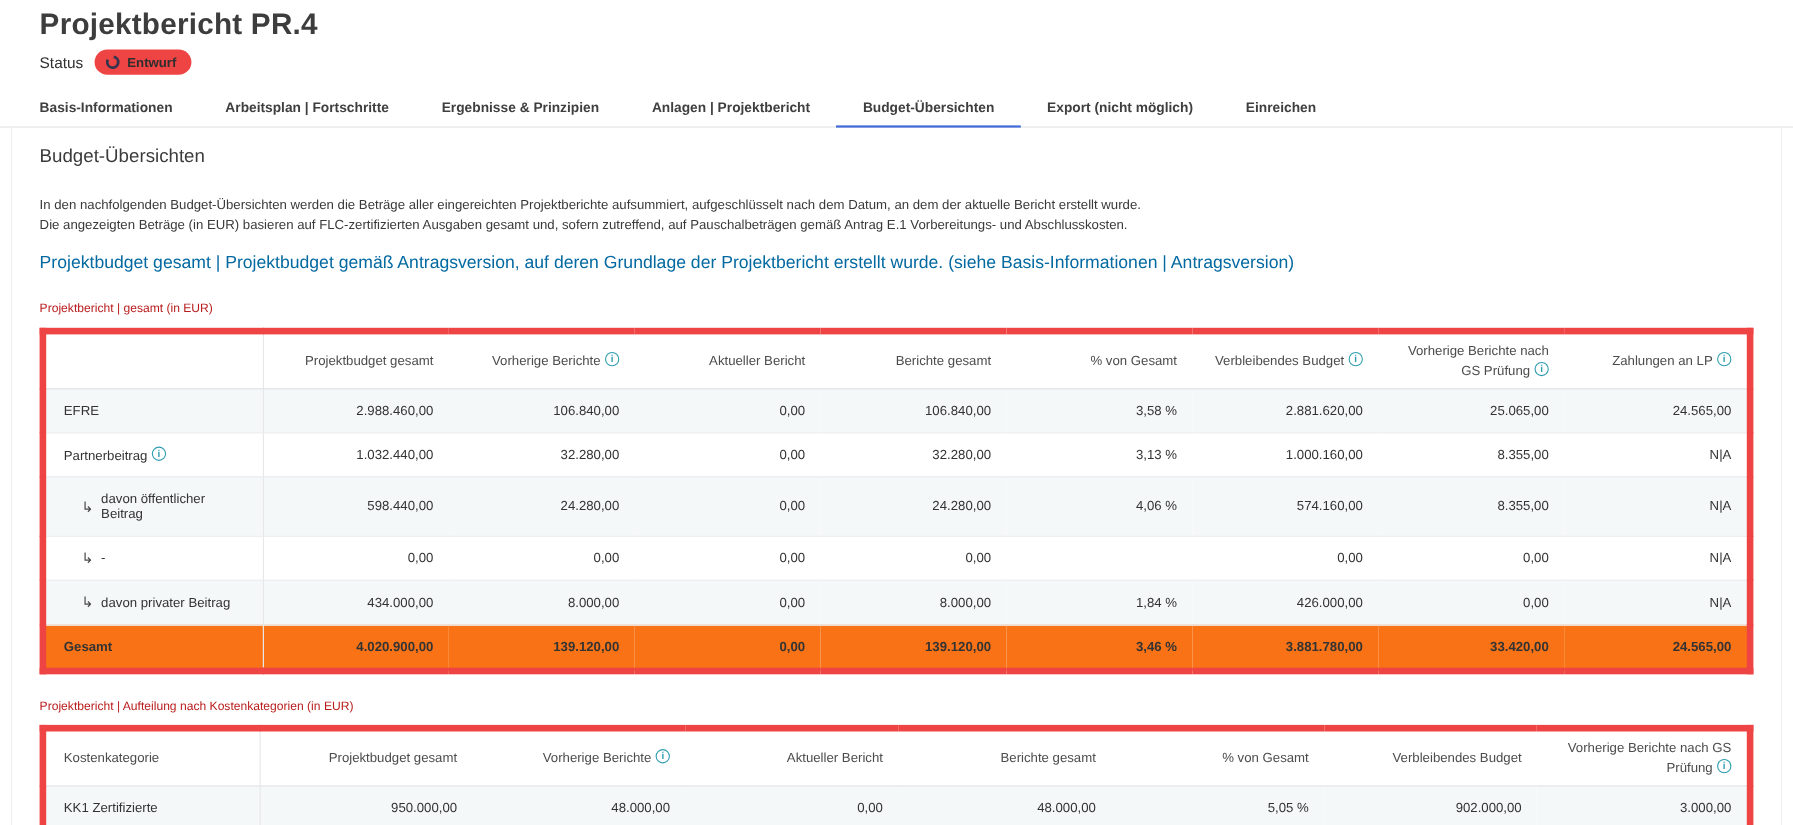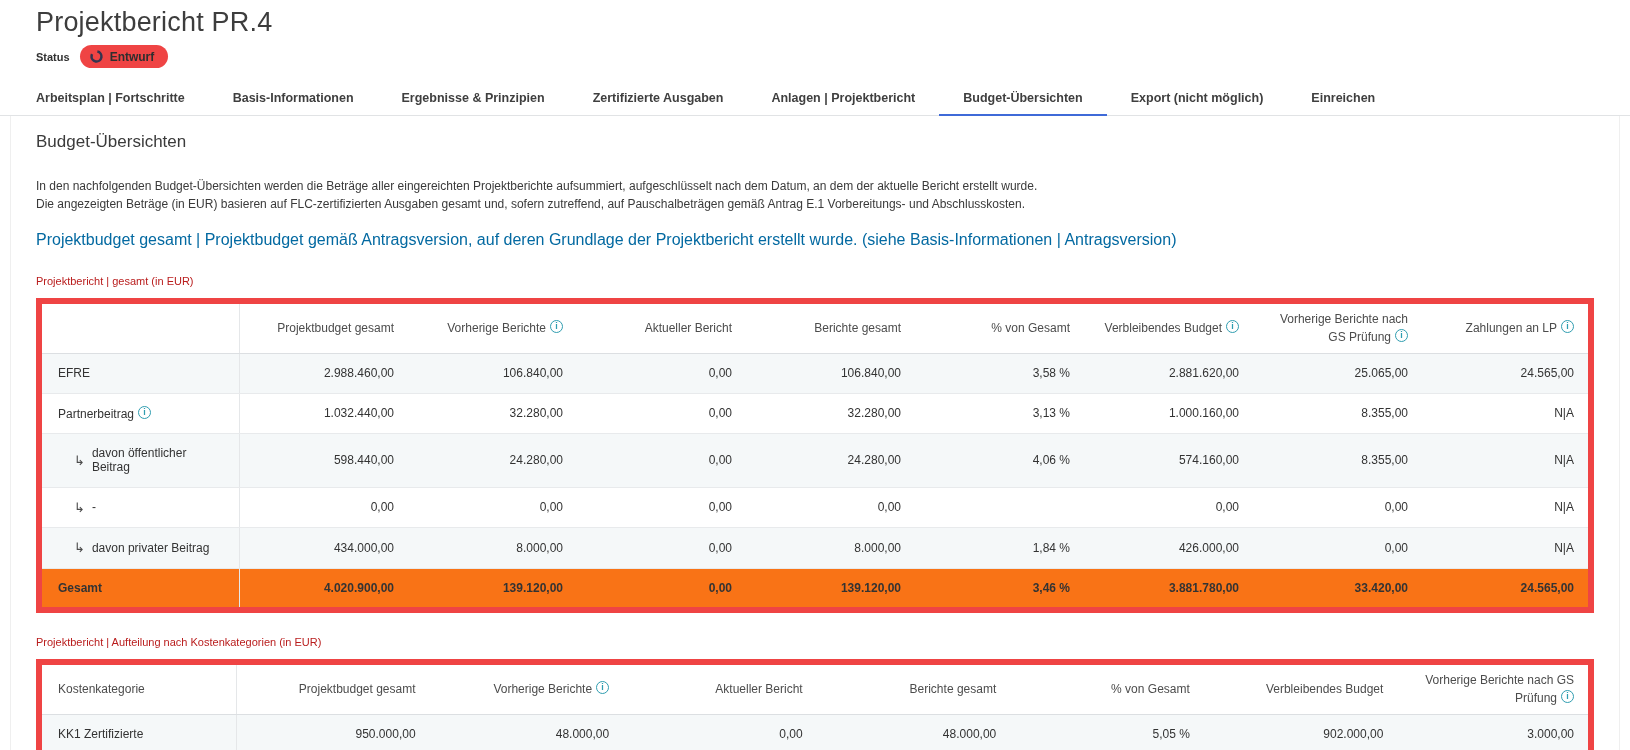--- a/index.html
+++ b/index.html
@@ -5,23 +5,23 @@
   * { margin:0; padding:0; box-sizing:border-box; }
   html,body { background:#ffffff; }
   body {
     font-family:"Liberation Sans", sans-serif;
     width:1630px; height:750px; overflow:hidden; color:#3a3a3a;
   }
   .page { width:1630px; height:750px; overflow:hidden; background:#fff; }
 
   
   .header { padding:6px 36px 0 36px; }
-  .page-title { font-size:27px; font-weight:400; color:#3d3d3d; line-height:1.2; letter-spacing:.2px; }
+  .page-title { font-size:27px; font-weight:700; color:#3d3d3d; line-height:1.2; letter-spacing:.2px; }
   .status-row { display:flex; align-items:center; gap:10px; margin-top:7px; }
-  .status-label { font-size:11px; font-weight:700; color:#303030; }
+  .status-label { font-size:14px; font-weight:400; color:#303030; }
   .status-badge {
     display:inline-flex; align-items:center; gap:6px;
     background:#ef4444; border-radius:14px; padding:4px 14px 4px 9px;
     font-size:12px; font-weight:600; color:#2e2e2e;
   }
   .badge-icon { width:15px; height:15px; display:block; }
 
   
   .tabs { display:flex; margin-top:12px; border-bottom:1px solid #e1e3e5; padding:0 12px; }
   .tab {
@@ -74,24 +74,23 @@
       <span class="status-badge">
         <svg class="badge-icon" viewBox="0 0 16 16">
           <circle cx="8" cy="8" r="5.3" fill="none" stroke="#34344f" stroke-width="2.7" stroke-dasharray="26 8" transform="rotate(-80 8 8)"></circle>
         </svg>
         <span>Entwurf</span>
       </span>
     </div>
   </div>
 
   <nav class="tabs">
+    <div class="tab">Basis-Informationen</div>
     <div class="tab">Arbeitsplan | Fortschritte</div>
-    <div class="tab">Basis-Informationen</div>
     <div class="tab">Ergebnisse &amp; Prinzipien</div>
-    <div class="tab">Zertifizierte Ausgaben</div>
     <div class="tab">Anlagen | Projektbericht</div>
     <div class="tab active">Budget-Übersichten</div>
     <div class="tab">Export (nicht möglich)</div>
     <div class="tab">Einreichen</div>
   </nav>
 
   <div class="content">
     <h2 class="section-heading">Budget-Übersichten</h2>
 
     <div class="desc-block">

